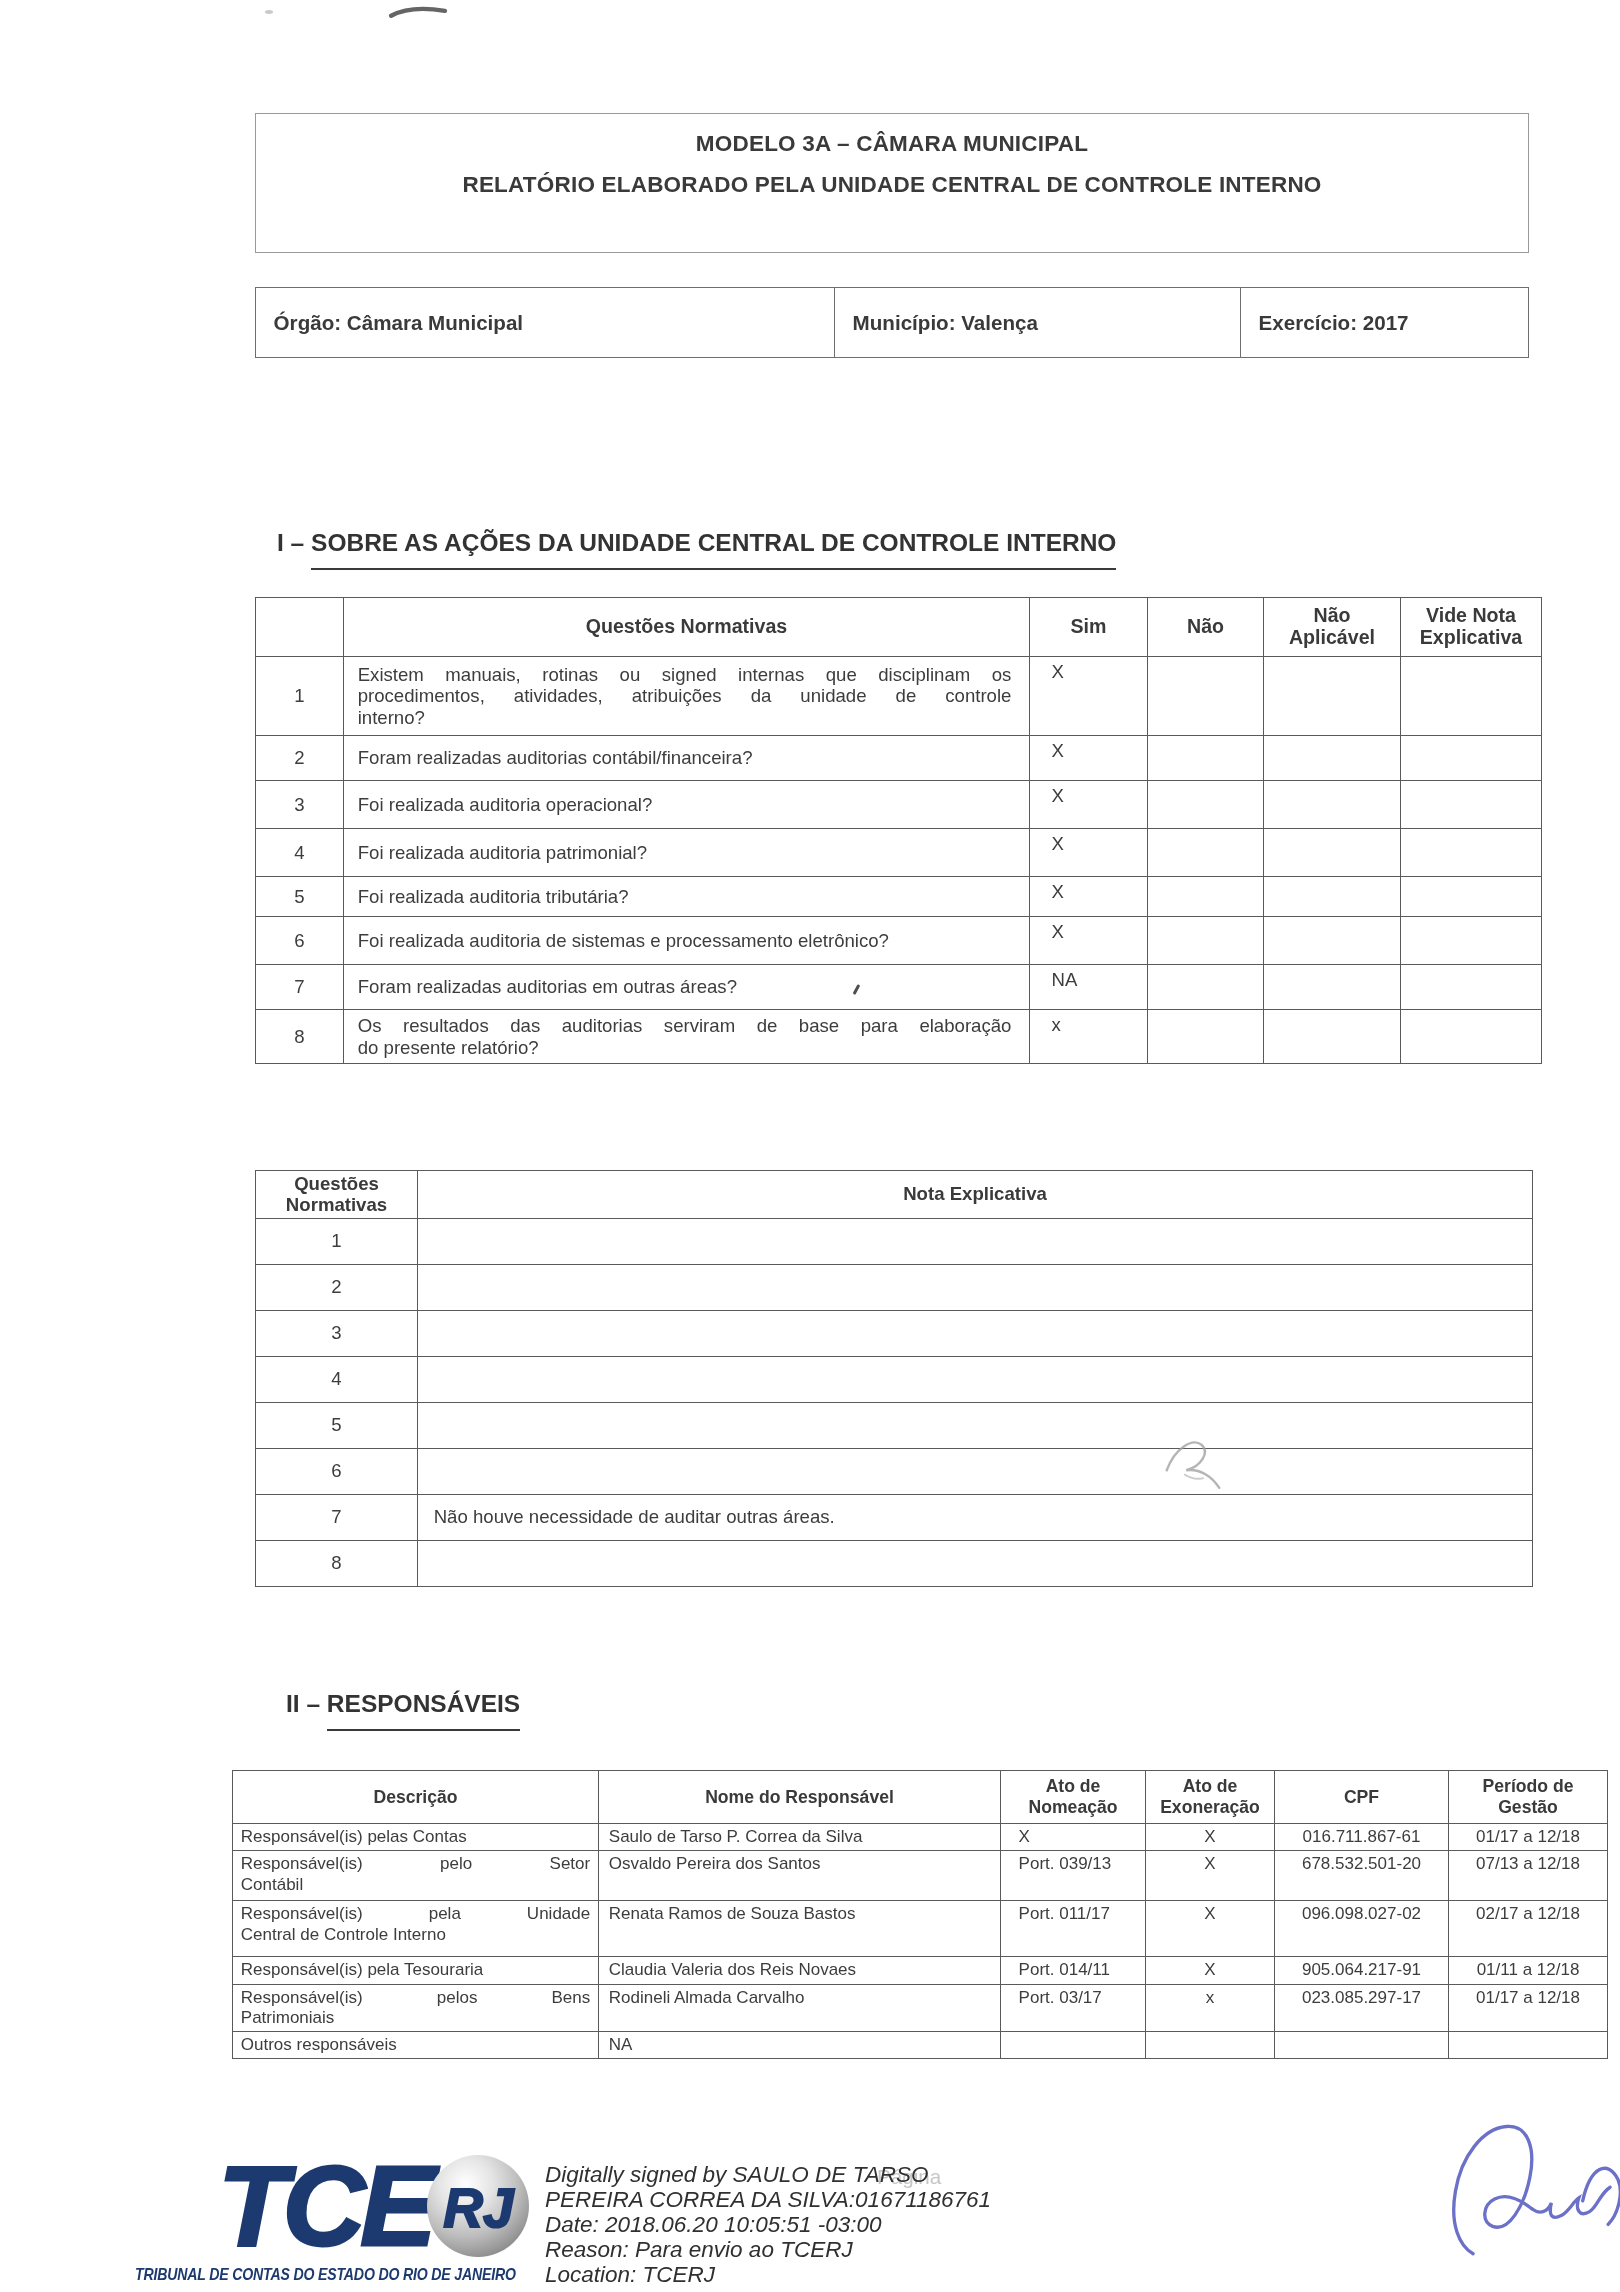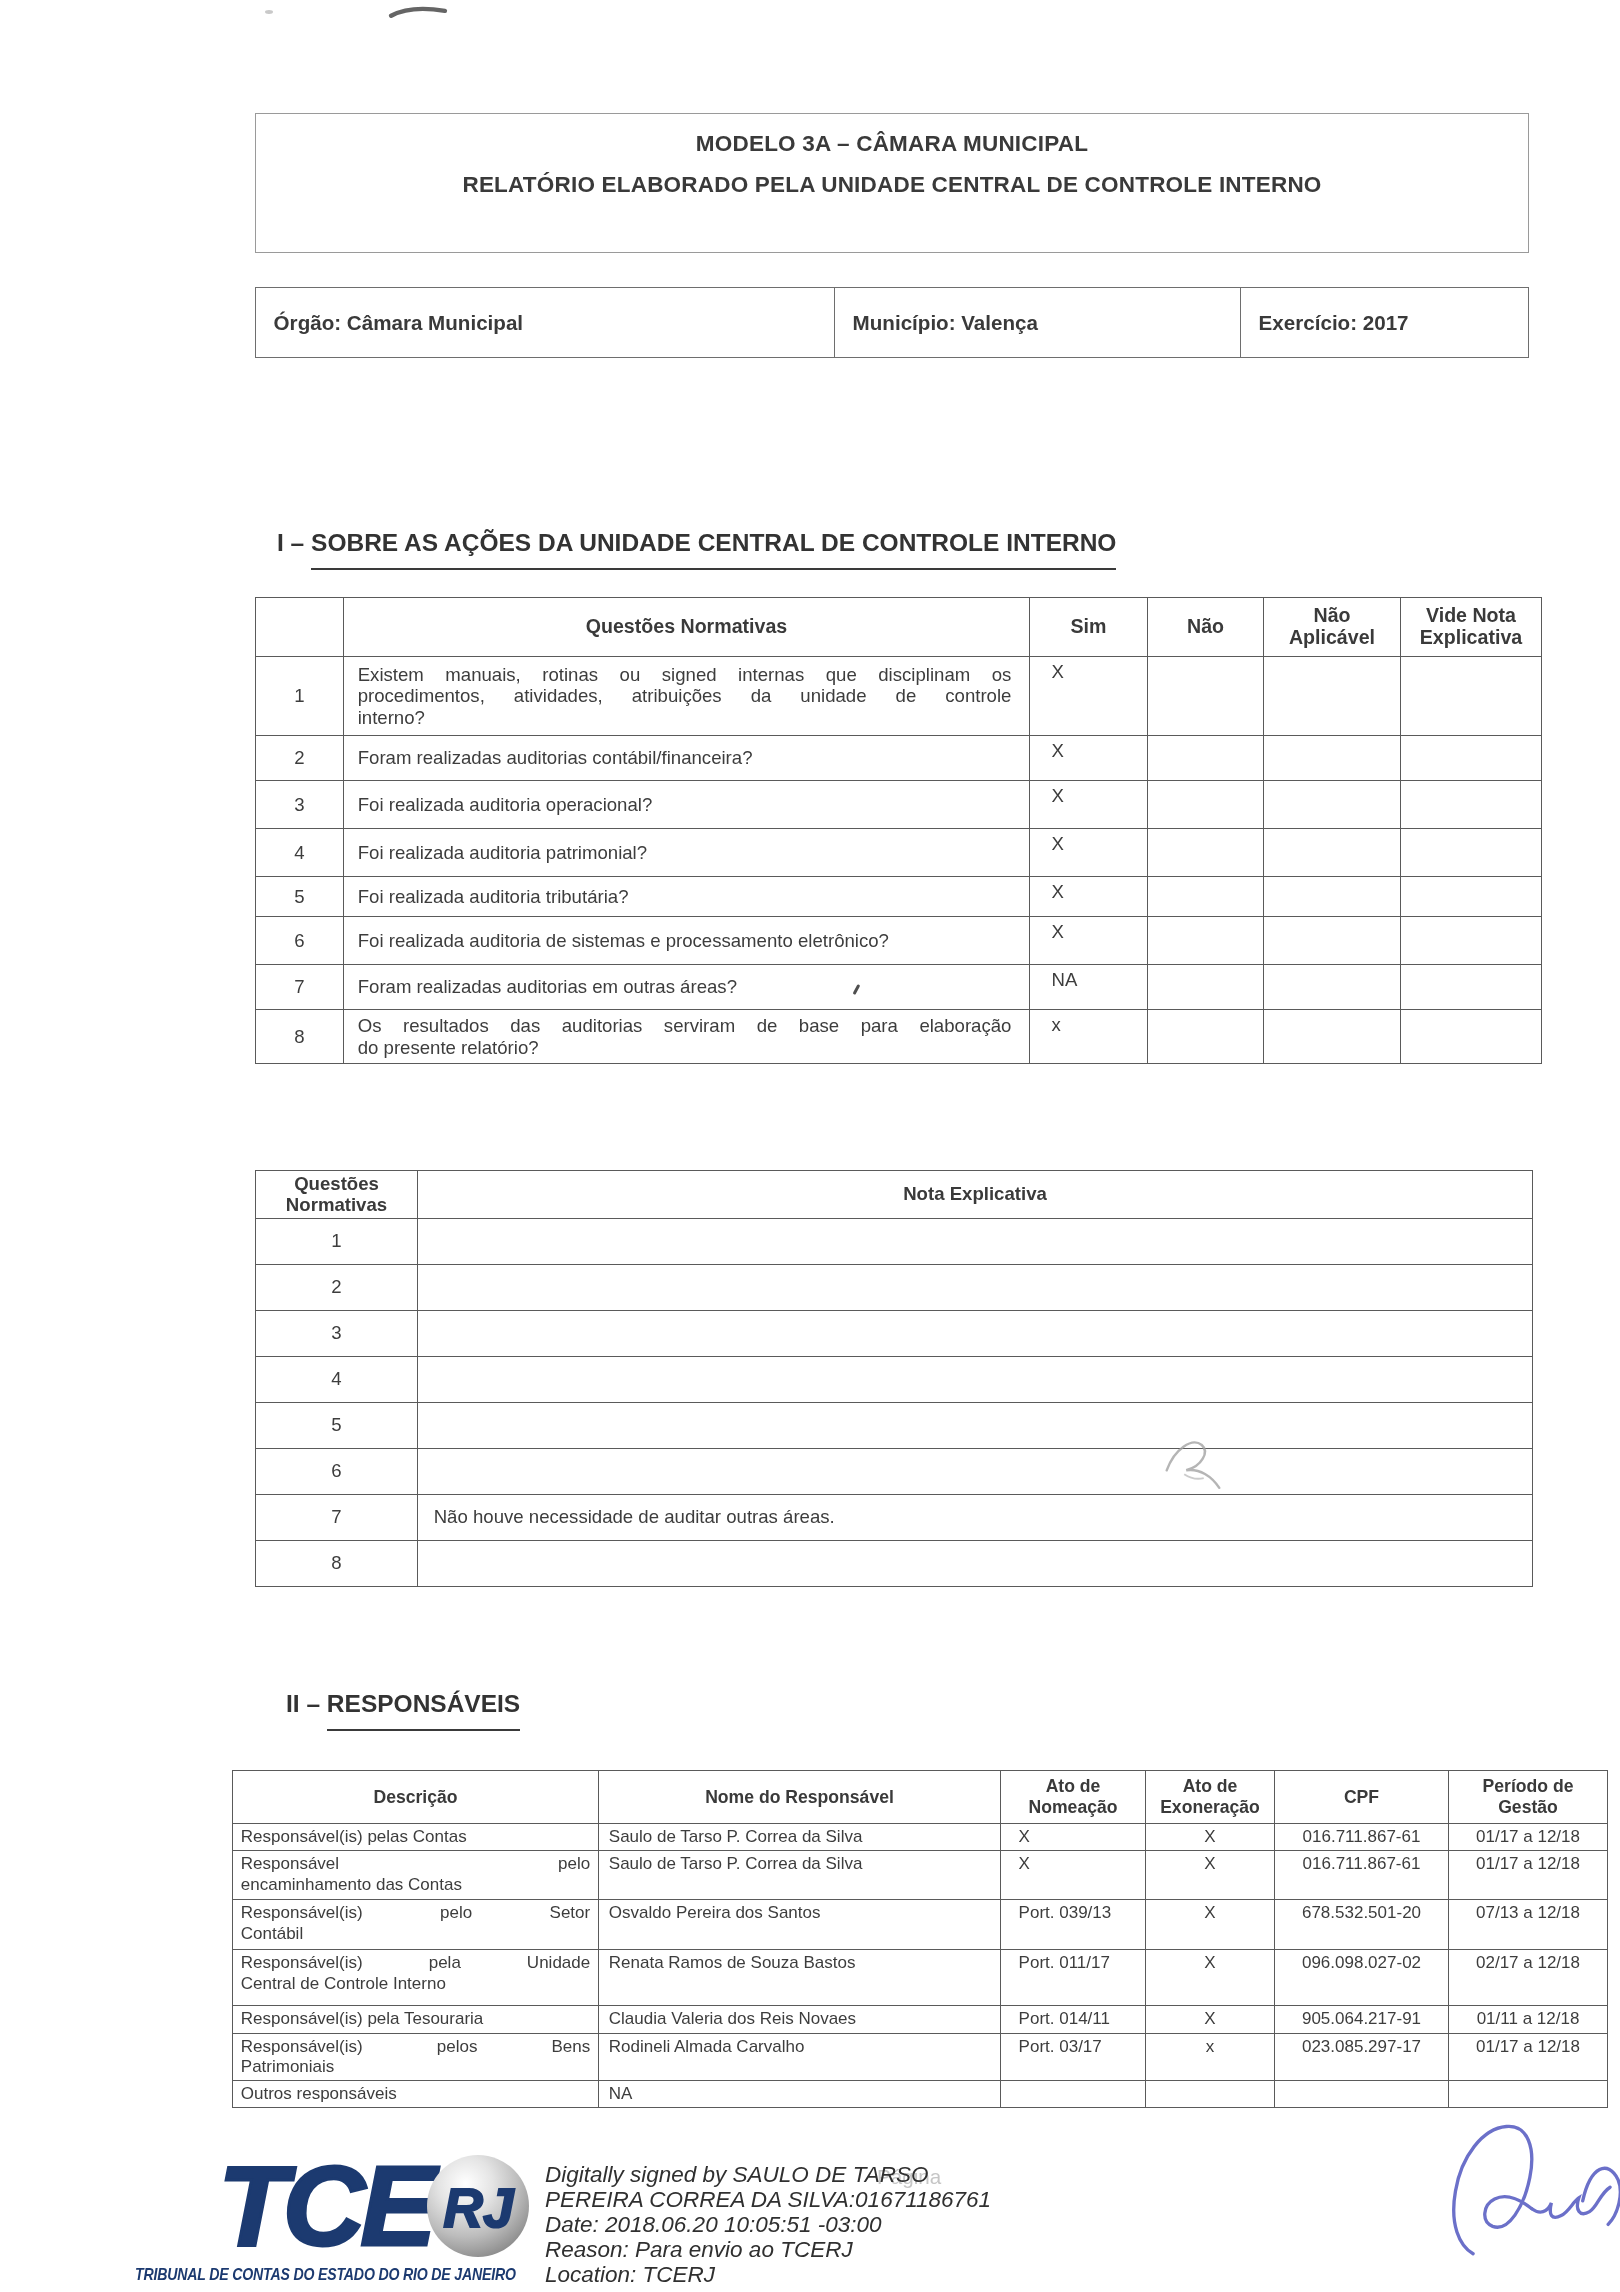--- a/index.html
+++ b/index.html
@@ -281,33 +281,20 @@
       <th style="padding:0 25.5px">Período de Gestão</th>
     </tr>
     <tr style="height:27.4px">
       <td class="desc">Responsável(is) pelas Contas</td>
       <td class="nome">Saulo de Tarso P. Correa da Silva</td>
       <td class="nomc">X</td>
       <td class="cent">X</td>
       <td class="cent">016.711.867-61</td>
       <td class="cent">01/17 a 12/18</td>
     </tr>
-    <tr style="height:49px">
-      <td class="desc">
-            <div class="mlines">
-        <span>Responsável pelo</span>
-        <span>encaminhamento das Contas</span>
-            </div>
-          </td>
-      <td class="nome">Saulo de Tarso P. Correa da Silva</td>
-      <td class="nomc">X</td>
-      <td class="cent">X</td>
-      <td class="cent">016.711.867-61</td>
-      <td class="cent">01/17 a 12/18</td>
-    </tr>
     <tr style="height:50px">
       <td class="desc">
             <div class="mlines">
         <span>Responsável(is) pelo Setor</span>
         <span>Contábil</span>
             </div>
           </td>
       <td class="nome">Osvaldo Pereira dos Santos</td>
       <td class="nomc">Port. 039/13</td>
       <td class="cent">X</td>

